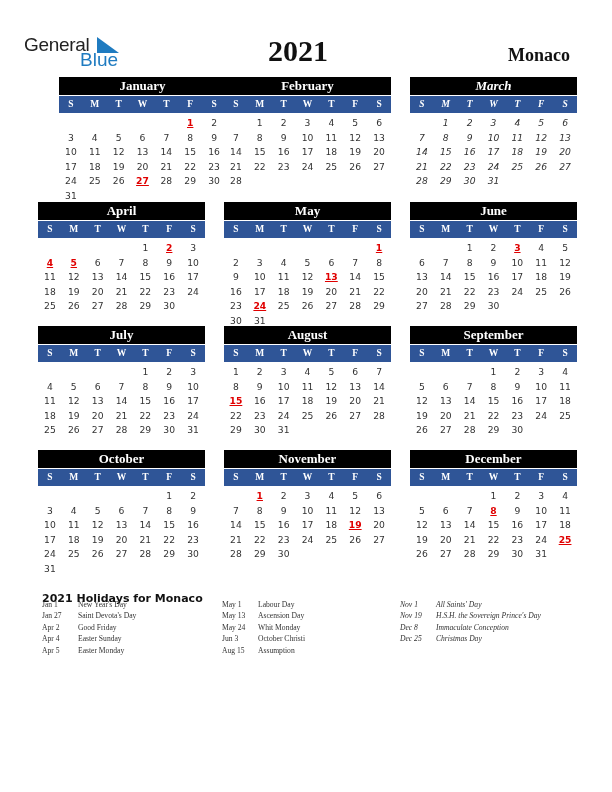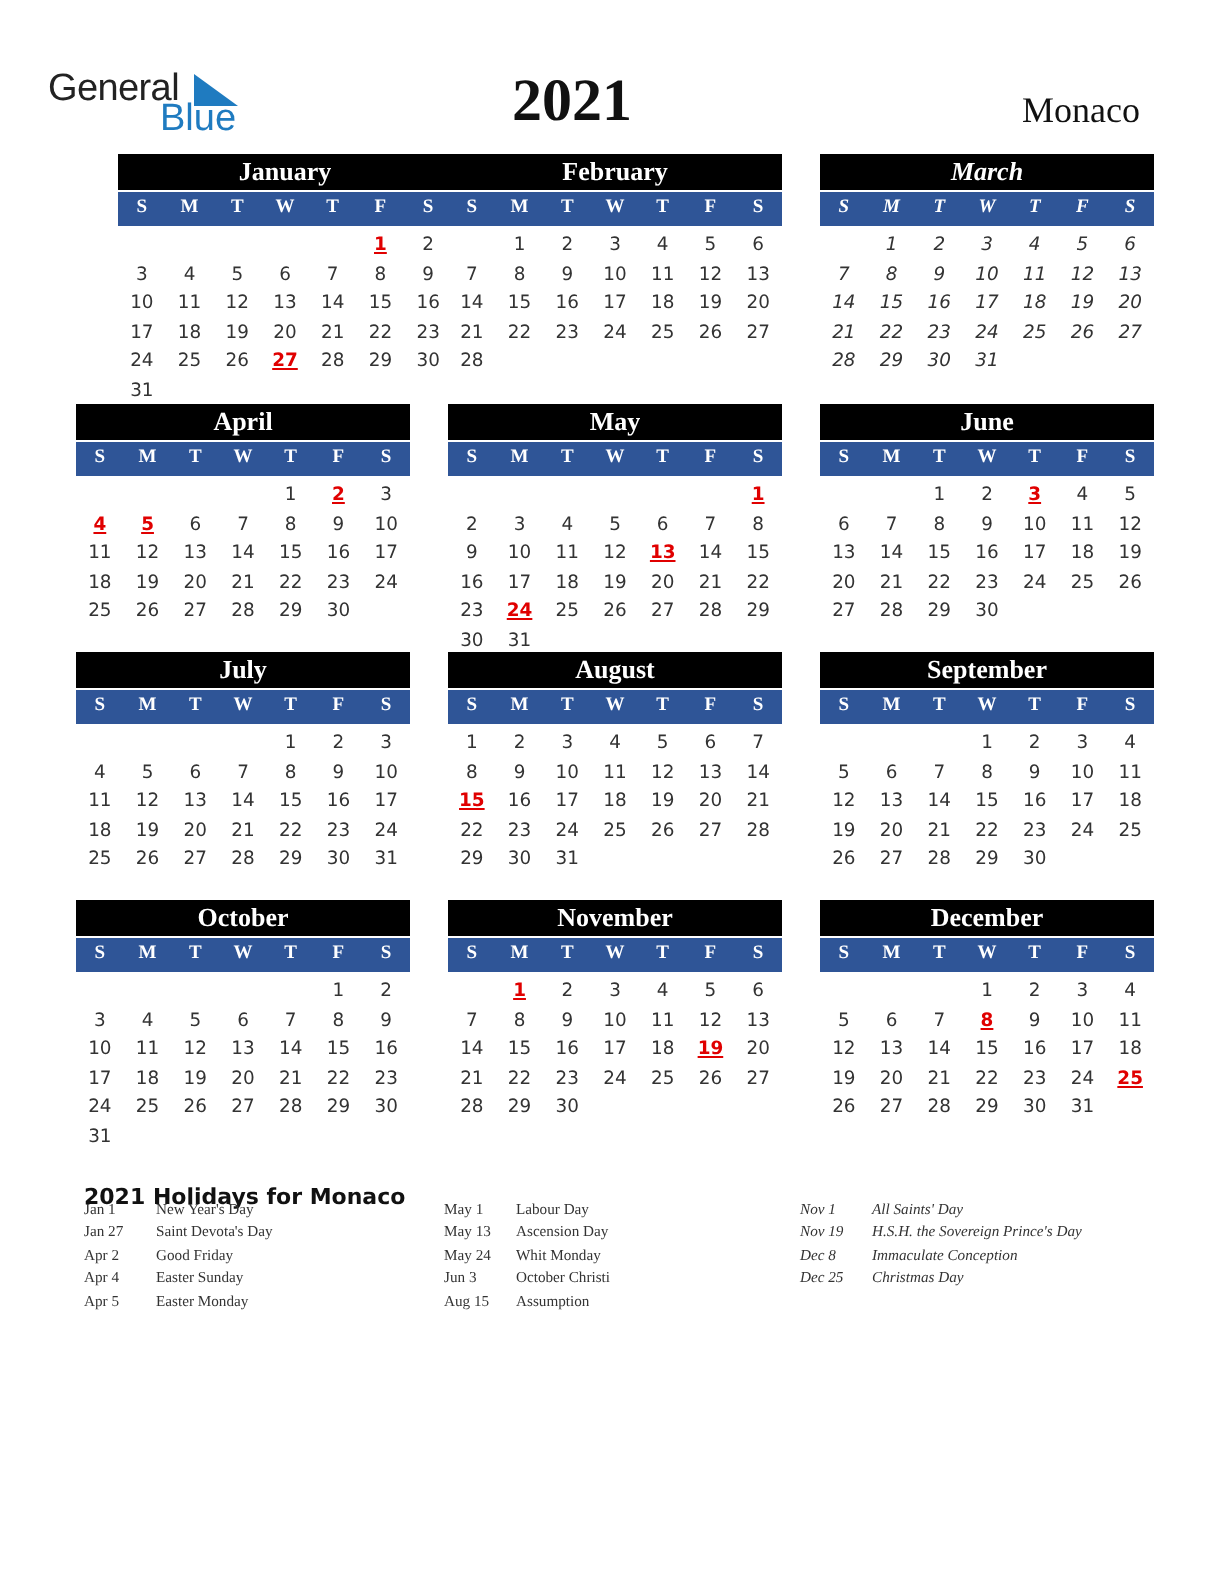--- a/index.html
+++ b/index.html
@@ -4,22 +4,22 @@
 <style>
   * { box-sizing: border-box; margin: 0; padding: 0; }
   html, body { width: 612px; height: 792px; background: #ffffff; }
   body { position: relative; font-family: "DejaVu Serif", "Liberation Serif", serif; color: #222; overflow: hidden; }
 
   .logo { position: absolute; left: 24px; top: 34px; width: 110px; height: 40px; }
   .logo-general { position: absolute; left: 0; top: 0; font-family: "Liberation Sans", sans-serif; font-size: 19px; color: #222; letter-spacing: -0.3px; }
   .logo-blue { position: absolute; left: 56px; top: 15px; font-family: "Liberation Sans", sans-serif; font-size: 19px; color: #1f7bc0; }
   .logo-tri { position: absolute; left: 73px; top: 3px; width: 0; height: 0; border-left: 22px solid #1f7bc0; border-top: 16px solid transparent; }
 
-  .year { position: absolute; left: 236px; top: 34px; width: 100px; text-align: center; font-family: "Liberation Serif", serif; font-weight: bold; font-size: 30px; color: #111; }
-  .country { position: absolute; left: 470px; top: 45px; width: 100px; text-align: right; font-family: "Liberation Serif", serif; font-weight: normal; font-size: 18px; color: #111; }
+  .year { position: absolute; left: 248px; top: 34px; width: 100px; text-align: center; font-family: "Liberation Serif", serif; font-weight: bold; font-size: 30px; color: #111; }
+  .country { position: absolute; left: 470px; top: 45px; width: 100px; text-align: right; font-family: "Liberation Serif", serif; font-weight: bold; font-size: 18px; color: #111; }
 
   .month { position: absolute; width: 167px; }
   .month-title { height: 18px; background: #000; color: #fff; text-align: center; font-family: "Liberation Serif", serif; font-weight: bold; font-size: 13px; line-height: 18px; }
   .dow-row { margin-top: 1px; height: 17px; background: #2f5597; display: grid; grid-template-columns: repeat(7, 1fr); }
   .dow { color: #fff; font-family: "Liberation Serif", serif; font-weight: bold; font-size: 9.5px; text-align: center; line-height: 17px; }
   .days { display: grid; grid-template-columns: repeat(7, 1fr); grid-auto-rows: 14.6px; margin-top: 3px; }
   .day { text-align: center; font-family: "DejaVu Sans", sans-serif; font-size: 9.2px; color: #333; line-height: 14.6px; }
   .day.holiday { color: #e00000; font-weight: bold; text-decoration: underline; }
 
   .hol-title { position: absolute; left: 42px; top: 592px; font-family: "DejaVu Sans", sans-serif; font-weight: bold; font-size: 11px; color: #111; }

